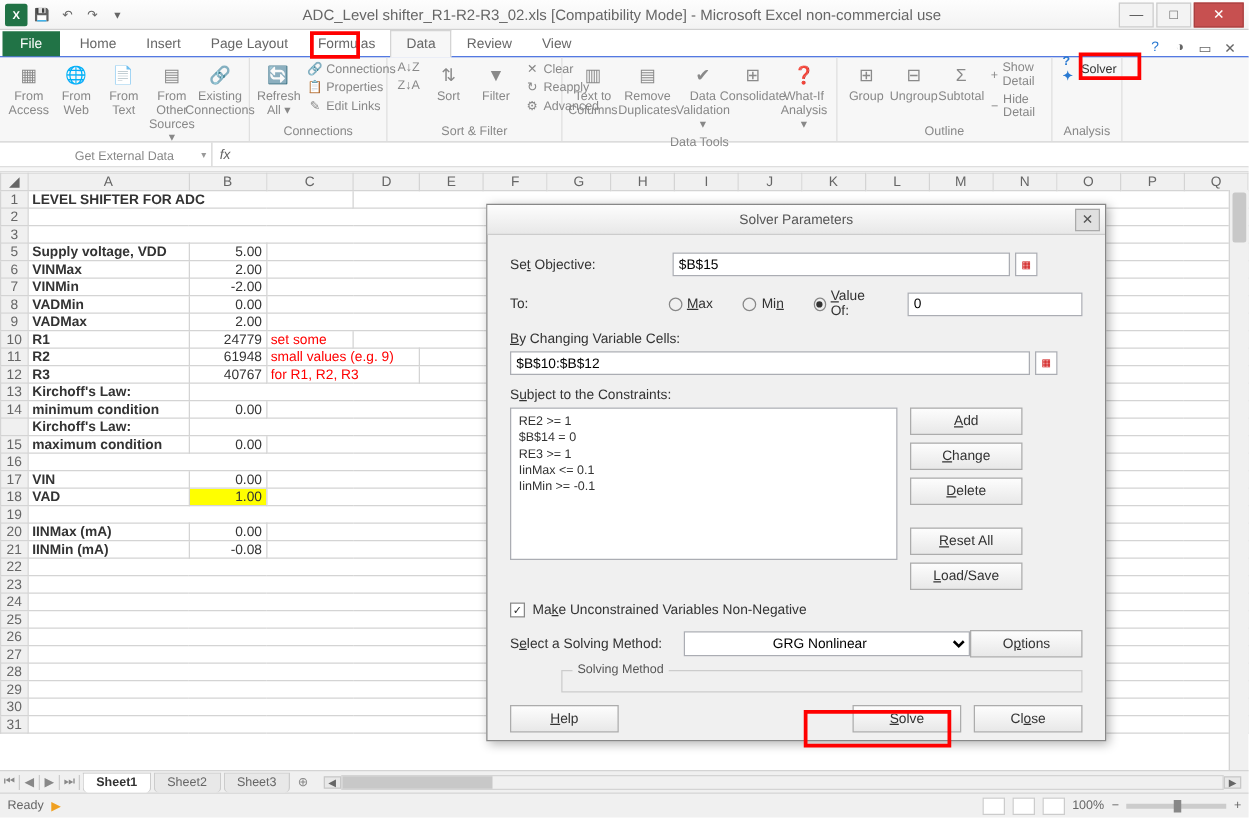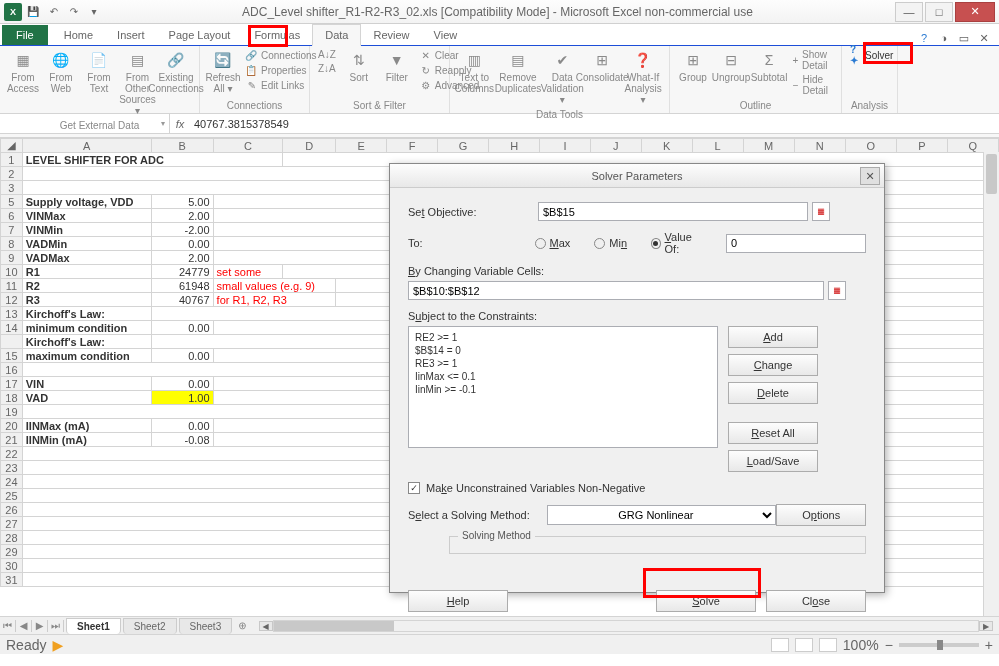--- a/index.html
+++ b/index.html
@@ -70,21 +70,21 @@
 .sheet-nav span { width:16px; text-align:center; color:#888; border-right:1px solid #ccc;}
 .sheet-tab { padding:2px 10px; background:#fff; border:1px solid #ccc; border-bottom:none; margin-left:2px; border-radius:0 0 4px 4px;}
 .sheet-tab.active { background:#fff; font-weight:bold;}
 .sheet-tab.inactive { background:#e8e8e8; color:#666;}
 .hscroll { flex:1; margin:0 20px; height:12px; background:#f0f0f0; position:relative; border:1px solid #d4d4d4;}
 .hscroll .thumb { position:absolute; left:0; width:120px; top:0; bottom:0; background:#c8c8c8;}
 .hscroll .arrow-l, .hscroll .arrow-r { position:absolute; width:14px; top:0; bottom:0; background:#e8e8e8; text-align:center; font-size:8px; color:#666; line-height:10px; border:1px solid #c8c8c8;}
 .hscroll .arrow-l { left:-15px;} .hscroll .arrow-r { right:-15px;}
 
 
-.status-bar { height:20px; background:#f0f0f0; border-top:1px solid #d4d4d4; display:flex; align-items:center; padding:0 6px; font-size:14px; color:#666;}
+.status-bar { height:20px; background:#f0f0f0; border-top:1px solid #d4d4d4; display:flex; align-items:center; padding:0 6px; font-size:10px; color:#666;}
 .status-bar .right { margin-left:auto; display:flex; align-items:center; gap:6px;}
 .view-btn { width:18px; height:14px; border:1px solid #ccc; background:#fff;}
 .zoom-slider { width:80px; height:4px; background:#ccc; position:relative;}
 .zoom-slider .thumb { position:absolute; left:38px; top:-3px; width:6px; height:10px; background:#888;}
 
 
 .dialog { position:absolute; left:389px; top:163px; width:496px; height:430px; background:#f0f0f0; border:1px solid #888; box-shadow:2px 2px 8px rgba(0,0,0,0.3); z-index:50; font-size:11px;}
 .dialog .dlg-title { height:24px; background:linear-gradient(#fdfdfd,#e8e8e8); display:flex; align-items:center; justify-content:center; color:#555; border-bottom:1px solid #ccc; position:relative;}
 .dialog .dlg-close { position:absolute; right:4px; top:3px; width:20px; height:18px; background:#e0e0e0; border:1px solid #aaa; text-align:center; line-height:16px; color:#555; font-size:11px;}
 .dialog .dlg-body { padding:14px 18px 10px 18px;}
@@ -101,21 +101,21 @@
 .dialog .side-btns { display:flex; flex-direction:column; gap:6px; margin-left:10px;}
 .dialog .btn { width:90px; height:22px; border:1px solid #acacac; background:linear-gradient(#fdfdfd,#e8e8e8); font-size:11px; color:#333;}
 .dialog .check-row { display:flex; align-items:center; gap:6px; margin:6px 0 10px 0;}
 .dialog .checkbox { width:12px; height:12px; border:1px solid #888; background:#fff; display:inline-flex; align-items:center; justify-content:center; font-size:9px; color:#333;}
 .dialog select { width:230px; height:20px; border:1px solid #abadb3; background:#fff; font-size:11px; padding:0 4px;text-align:center;}
 .dialog .method-group { border:1px solid #ccc; padding:8px 10px; margin-top:6px; position:relative;margin-left:41px;}
 .dialog .method-group .legend { position:absolute; top:-7px; left:8px; background:#f0f0f0; padding:0 4px; font-size:10px; color:#555;}
 .dialog .method-group .desc { font-size:10px; color:#555; line-height:13px;}
 .dialog .dlg-footer { display:flex; justify-content:space-between; padding:0 18px 14px 18px; gap:10px;}
 .dialog .dlg-footer .spacer { flex:1;}
-.dialog .dlg-footer .btn { width:100px;margin-top:26px;}
+.dialog .dlg-footer .btn { width:87px;}
 </style>
 </head>
 <body>
 
 <div class="titlebar">
   <div class="qat">
     <span class="xl-icon">X</span>
     <span class="qat-icon">💾</span>
     <span class="qat-icon">↶</span>
     <span class="qat-icon">↷</span>
@@ -299,21 +299,20 @@
           <span>Solver</span>
         </div>
     </div>
     <div class="group-label">Analysis</div>
   </div>
 </div>
 
 <div class="formula-bar">
   <div class="name-box"></div>
   <div class="fx-label">fx</div>
-  <div class="formula-input">40767.3815378549</div>
 </div>
 <div class="formula-spacer"></div>
 
 <div class="grid-wrap">
 <div class="grid">
 <table>
 <colgroup>
 <col style="width:22px">
           <col class="col-A">
           <col class="col-B">

